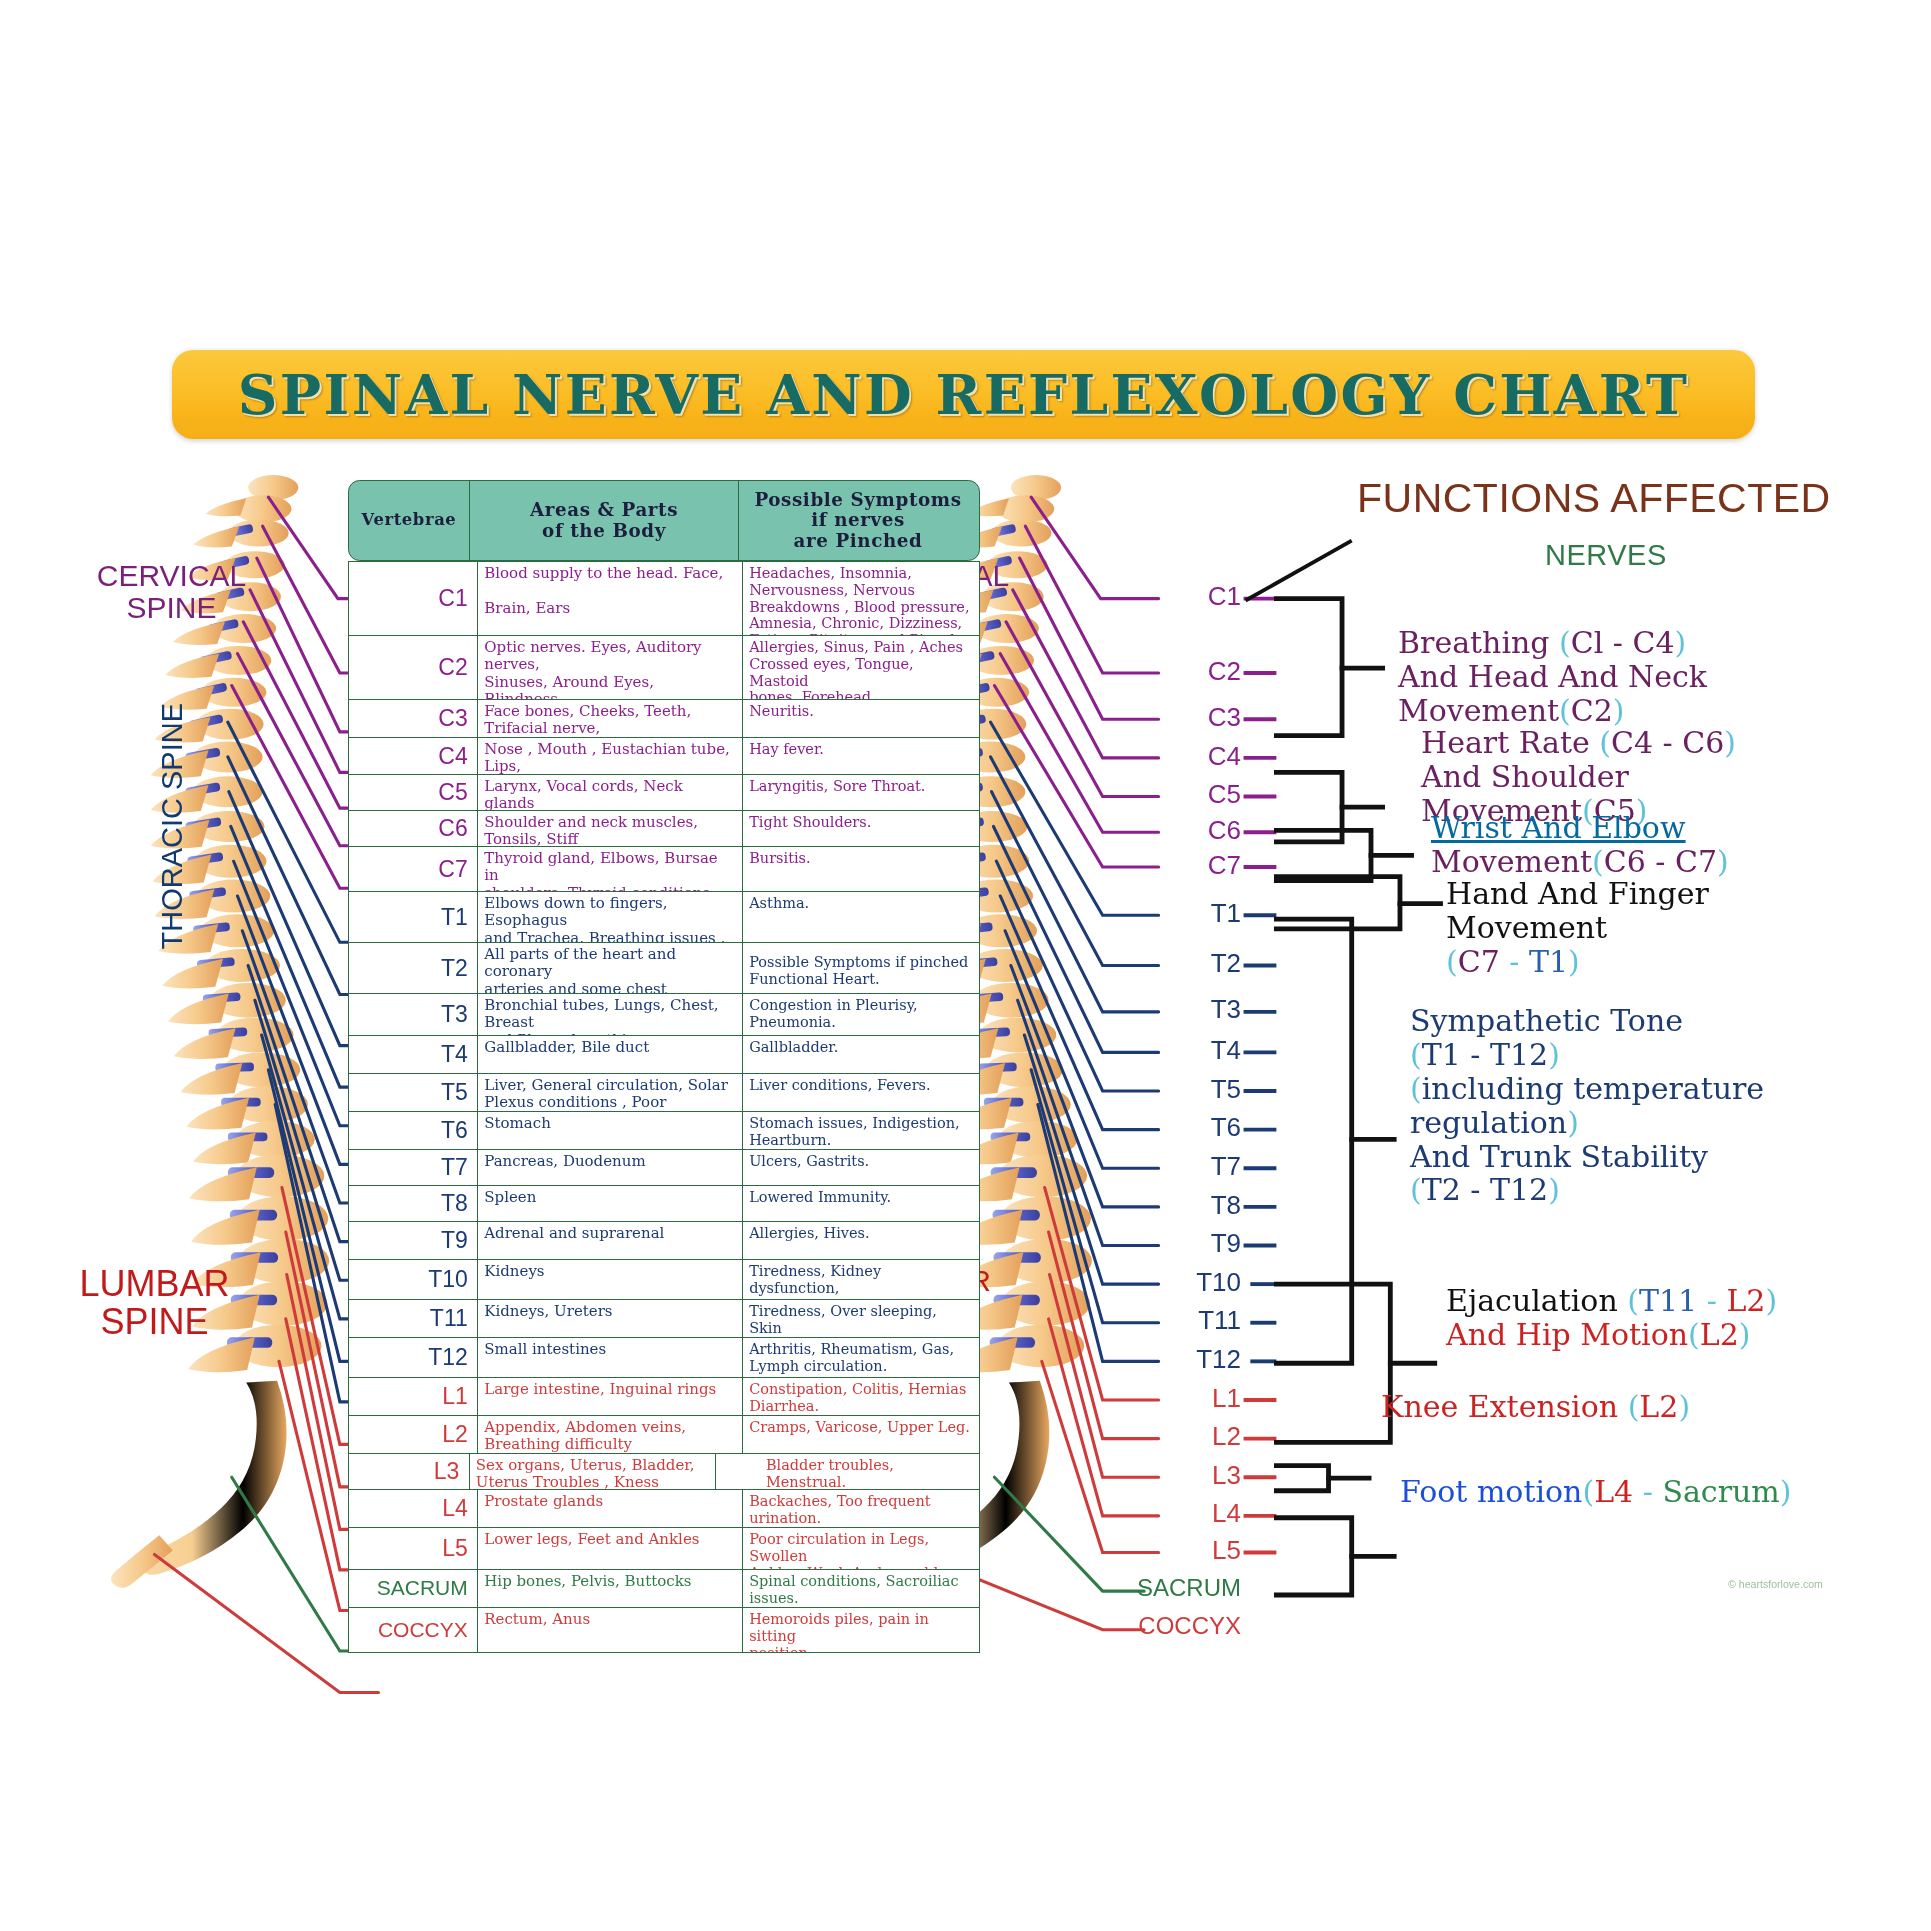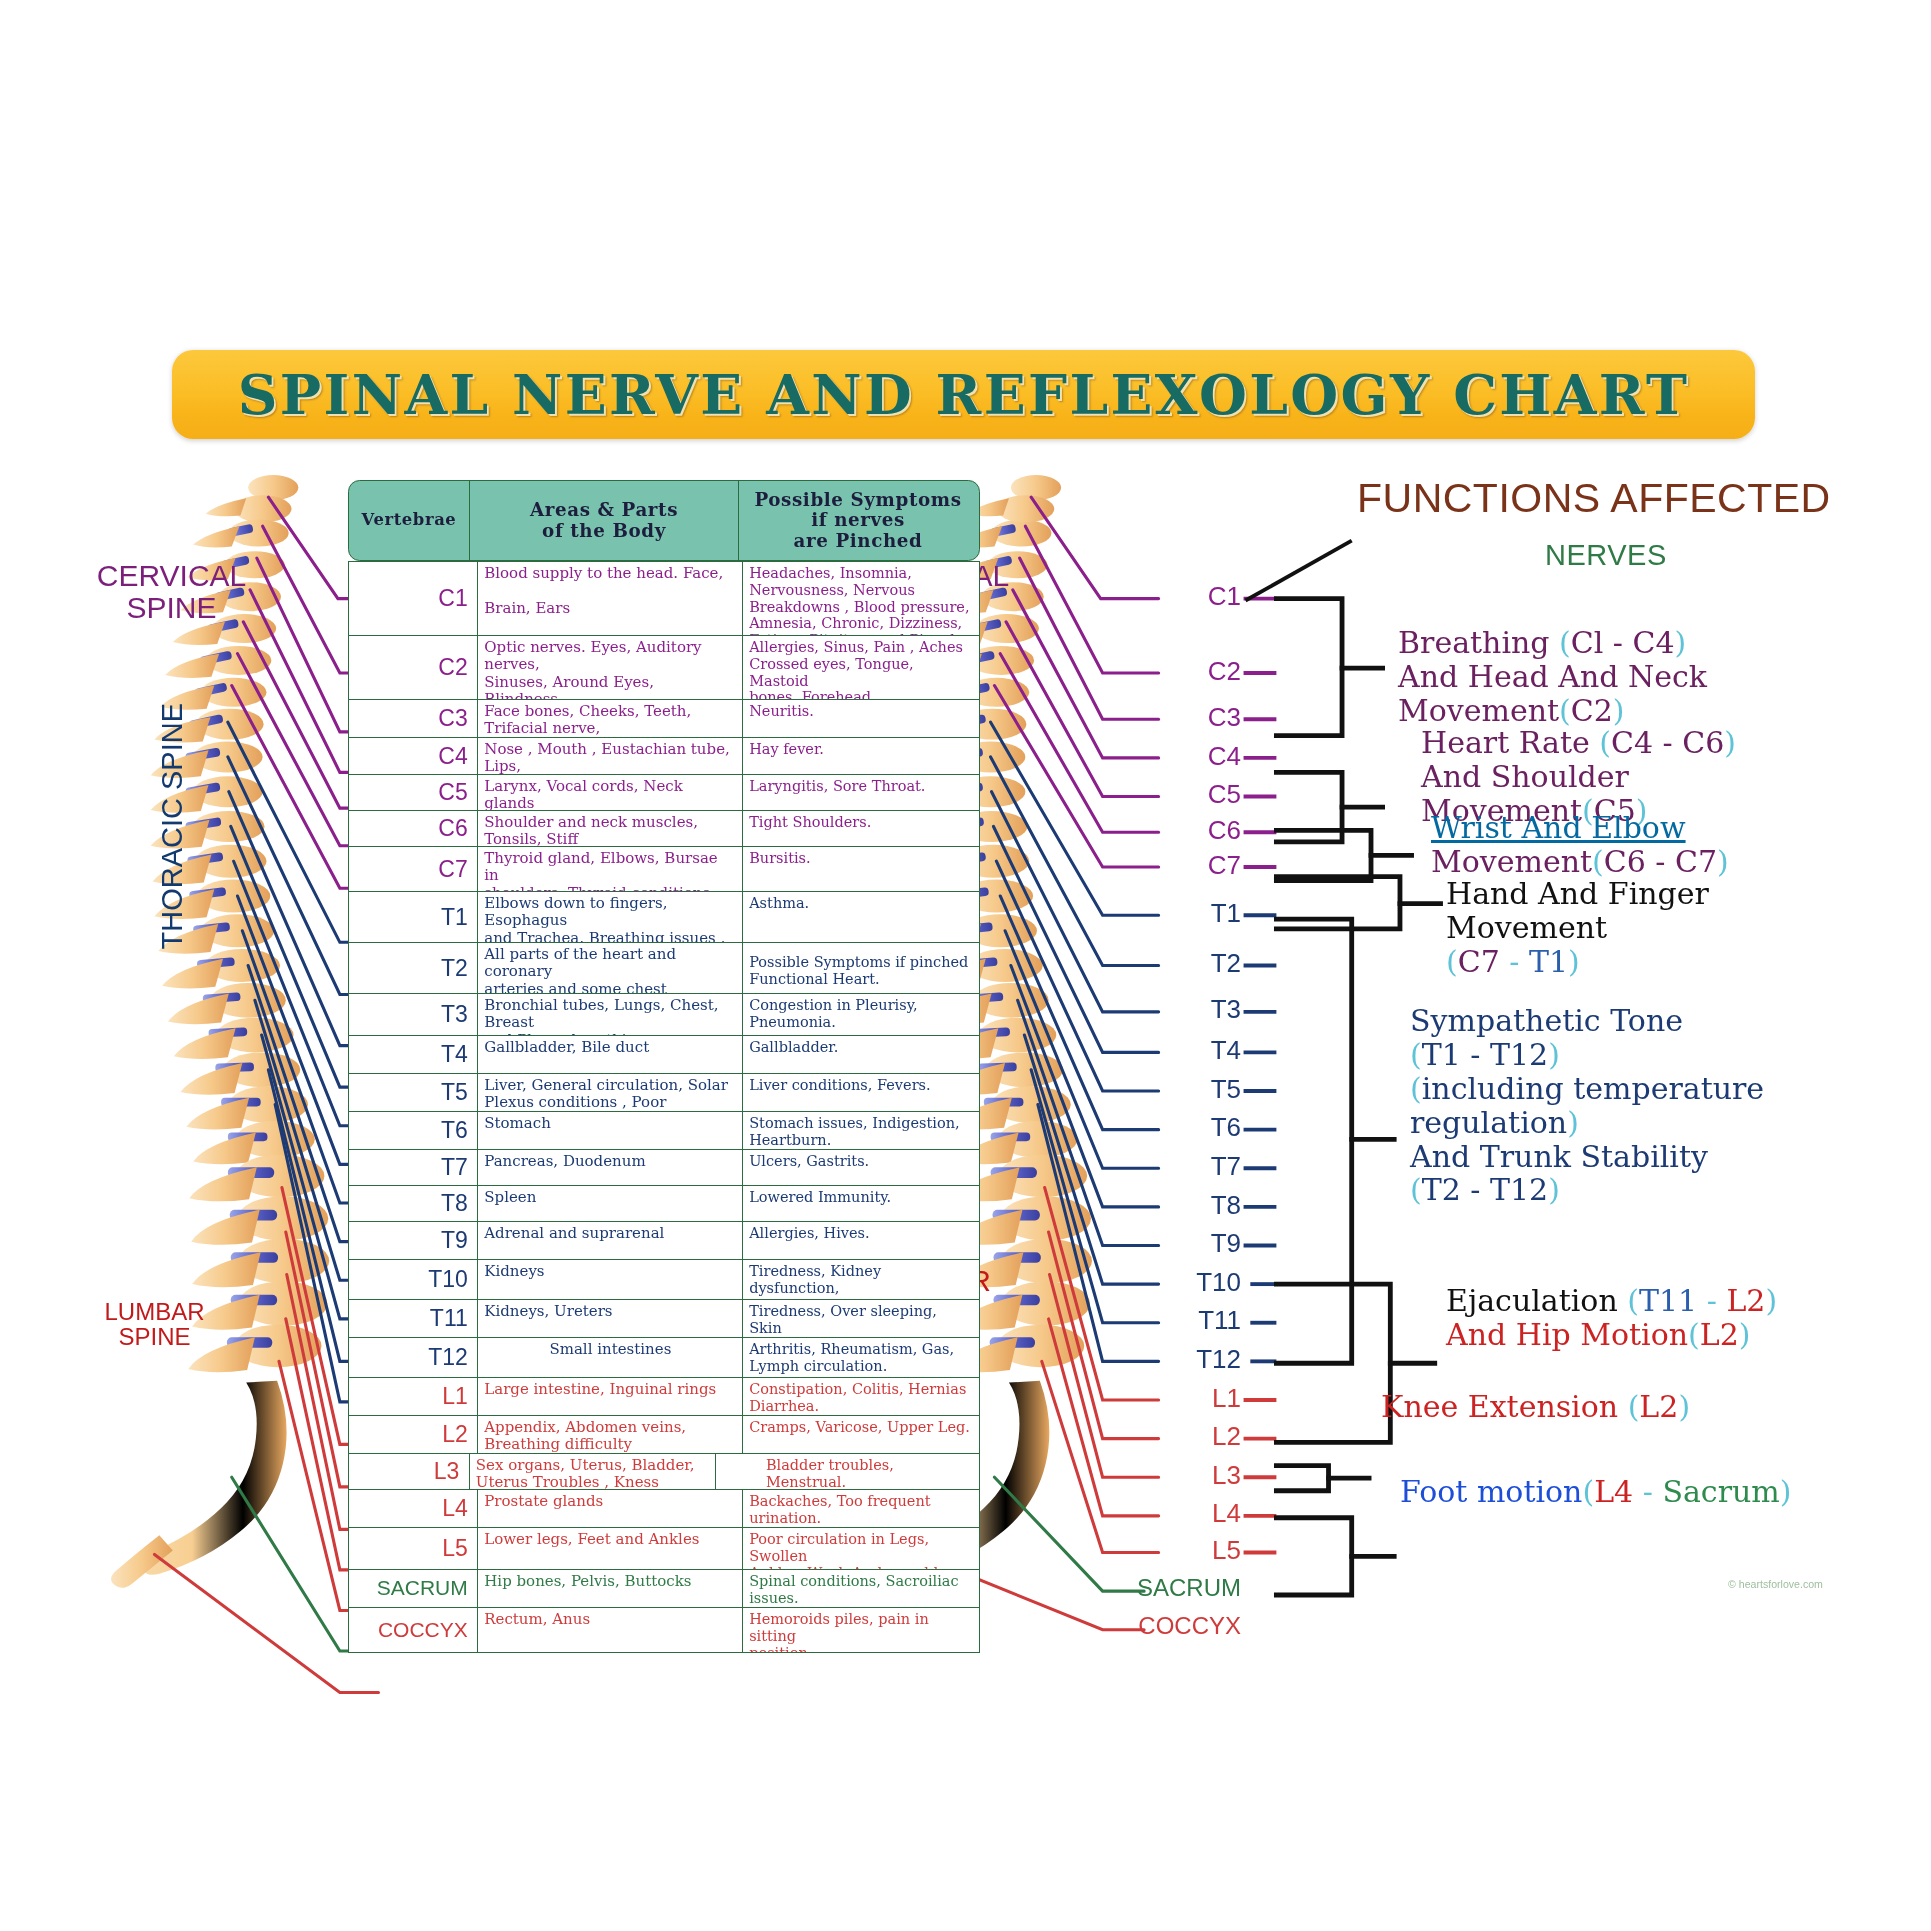--- a/index.html
+++ b/index.html
@@ -22,21 +22,21 @@
   
   #functions-affected-title{position:absolute;left:1357px;top:475px;
      font-size:41px;font-weight:400;color:#7a3318;letter-spacing:0.5px;
      font-family:"Liberation Sans", sans-serif;}
   #nerves-label{position:absolute;left:1545px;top:539px;font-size:29px;
      color:#2f7a46;letter-spacing:0.5px;}
 
   
   .region-label{position:absolute;font-weight:400;line-height:1.05;text-align:center;}
   #cervical-left{left:75px;top:560px;width:193px;font-size:30px;color:#7b1f7b;}
-  #lumbar-left{left:58px;top:1299px;width:193px;font-size:24px;color:#c21a1a;}
+  #lumbar-left{left:58px;top:1265px;width:193px;font-size:36px;color:#c21a1a;}
   #thoracic-left{left:27px;top:811px;width:290px;font-size:29px;color:#123a6e;
      transform:rotate(-90deg);transform-origin:center center;}
   #cervical-right{left:838px;top:560px;width:193px;font-size:30px;color:#7b1f7b;}
   #lumbar-right{left:832px;top:1265px;width:193px;font-size:30px;color:#c21a1a;}
   #thoracic-right{left:797px;top:811px;width:290px;font-size:29px;color:#123a6e;
      transform:rotate(-90deg);transform-origin:center center;}
 
   
   #table-wrap{position:absolute;left:348px;top:480px;width:632px;}
   .thead{display:flex;height:79px;background:#79c3ae;border:1.9px solid #2c6b3f;
@@ -512,21 +512,21 @@
 Artery hardening,  Nephritis.</div>
         </div>
         <div class="trow" style="height: 37px;">
           <div class="cell c-vert thor">T11</div>
           <div class="cell c-area thor" style="white-space: pre-line;">Kidneys,  Ureters</div>
           <div class="cell c-sym thor" style="white-space: pre-line;">Tiredness, Over sleeping, Skin
 conditions.</div>
         </div>
         <div class="trow" style="height: 39px;">
           <div class="cell c-vert thor">T12</div>
-          <div class="cell c-area thor" style="white-space: pre-line; text-align: center;">Small intestines</div>
+          <div class="cell c-area thor" style="white-space: pre-line;">Small intestines</div>
           <div class="cell c-sym thor" style="white-space: pre-line;">Arthritis,  Rheumatism,  Gas,
 Lymph circulation.</div>
         </div>
         <div class="trow" style="height: 37px;">
           <div class="cell c-vert lumb">L1</div>
           <div class="cell c-area lumb" style="white-space: pre-line;">Large intestine,  Inguinal rings</div>
           <div class="cell c-sym lumb" style="white-space: pre-line;">Constipation,  Colitis,  Hernias
 Diarrhea.</div>
         </div>
         <div class="trow" style="height: 37px;">

